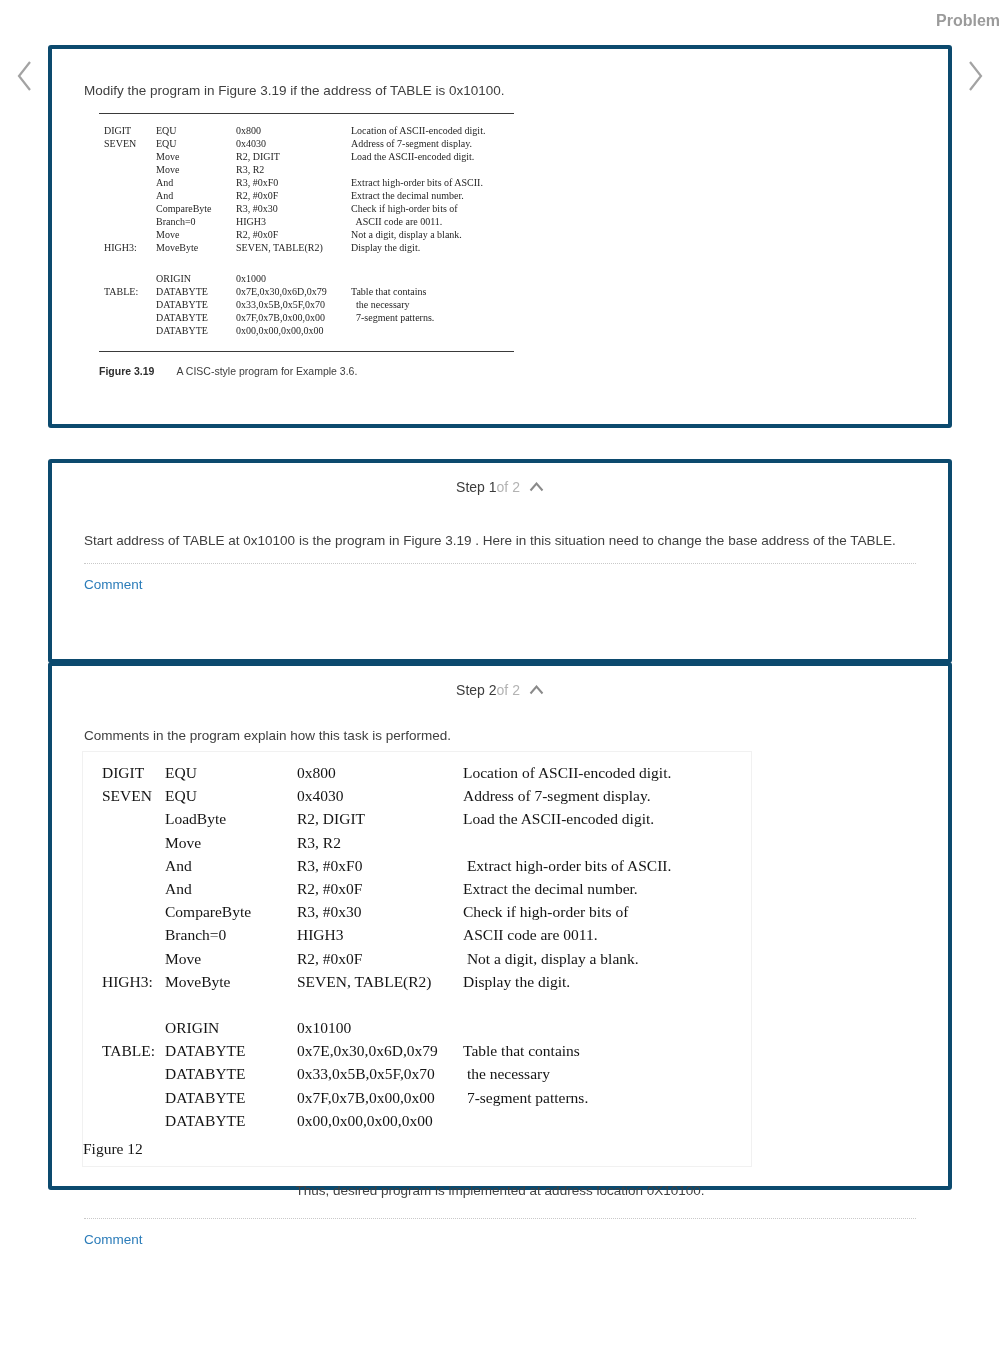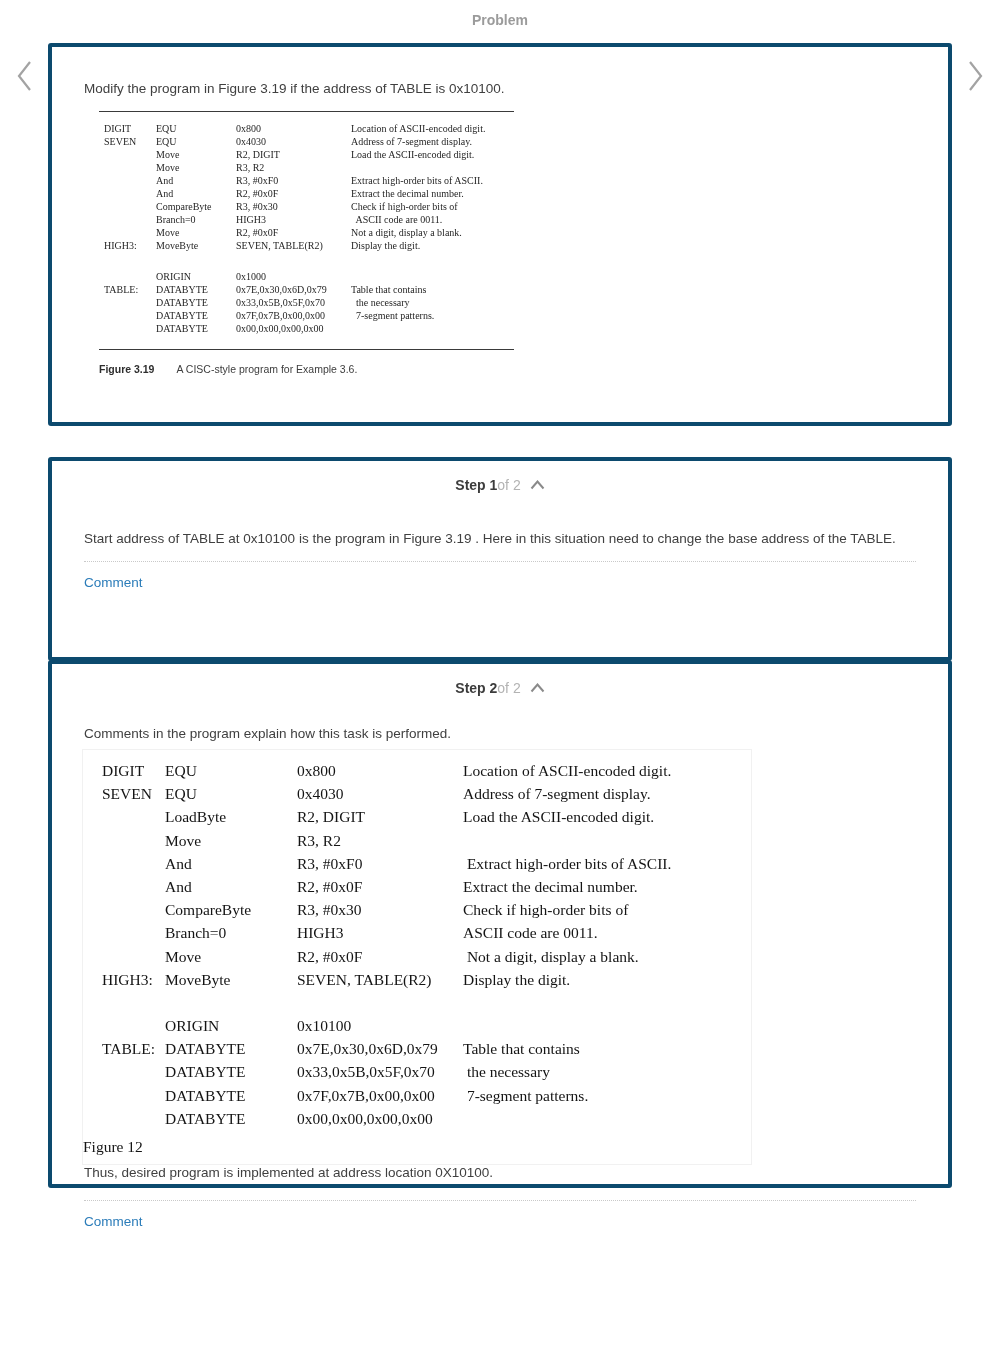--- a/index.html
+++ b/index.html
@@ -1,20 +1,20 @@
 <!DOCTYPE html>
 <html><head>
 <meta charset="utf-8">
 <style>
   * { box-sizing: border-box; }
   html, body { margin: 0; padding: 0; background: #ffffff; }
   body { font-family: "Liberation Sans", sans-serif; color: #404040; }
   .page { position: relative; width: 1000px; height: 1345px; overflow: hidden; background: #fff; }
 
-  .section-heading { text-align: center; font-size: 14px; font-weight: bold; color: #9b9b9b; }
+  .section-heading { text-align: right; font-size: 16px; font-weight: bold; color: #9b9b9b; }
   .problem-heading { padding-top: 12px; }
   .solution-heading { margin-top: 28px; }
 
   .nav-arrow { position: absolute; top: 58px; width: 24px; height: 36px; cursor: pointer; }
   .nav-prev { left: 13px; }
   .nav-next { right: 13px; }
 
   .card { width: 904px; margin: 0 auto; background: #fff; border: 4px solid #0c4a6e; border-radius: 3px; }
   .problem-card { margin-top: 15px; height: 383px; padding: 33px 32px 0 32px; }
 
@@ -27,40 +27,40 @@
   .figure1 .row { display: grid; grid-template-columns: 52px 80px 115px auto; line-height: 13px; white-space: pre; }
   .figure1 .codeblock2 { margin-top: 18px; }
   .fig1-caption { margin-top: 13px; font-family: "Liberation Sans", sans-serif; font-size: 10.5px; color: #3d3d3d; }
   .fig1-caption .cap-label { font-weight: bold; color: #2e2e2e; margin-right: 22px; }
 
   
   .step-card { padding: 0 32px; }
   .step1-card { margin-top: 31px; height: 204px; }
   .step2-card { margin-top: -1px; height: 528px; }
   .step-header { padding-top: 15px; text-align: center; font-size: 14px; line-height: 18px; color: #3c3c3c; }
-  .step-title { font-weight: bold; text-align: center; }
+  .step-title { font-weight: normal; text-align: center; }
   .step-of { color: #b3b3b3; margin-left: 0; }
   .collapse-toggle { display: inline-block; margin-left: 9px; cursor: pointer; vertical-align: 0px; }
 
   .step-par { margin-top: 31px; font-size: 13.5px; line-height: 28px; max-width: 845px; color: #404040; }
   .step2-intro { margin-top: 29px; font-size: 13.5px; line-height: 16px; color: #404040; }
 
   .dotted { border-top: 1px dotted #c9c9c9; height: 0; }
   .step1-card .dotted { margin-top: 8px; }
   .step2-card .dotted { margin-top: 19px; }
   .comment-link { display: inline-block; margin-top: 13px; font-size: 13.5px; color: #2b7cb9; cursor: pointer; }
 
   
   .figure2 { margin: 7px 0 0 -2px; width: 670px; border: 1px solid #f1f1f1; padding: 9px 0 8px 0;
              font-family: "Liberation Serif", serif; font-size: 15.5px; color: #141414; }
   .figure2 .row { display: grid; grid-template-columns: 63px 132px 166px auto; line-height: 23.2px; white-space: pre; padding-left: 19px; }
   .figure2 .codeblock2 { margin-top: 23px; }
   .fig2-caption { text-align: left; margin-top: 8px; font-size: 15.5px; line-height: 18px; color: #141414; }
 
-  .closing-par { font-size: 13.5px; line-height: 16px; color: #404040; }
+  .closing-par { margin-top: 16px; font-size: 13.5px; line-height: 16px; color: #404040; text-align: center; }
 </style>
 </head>
 <body>
 
 <div class="page">
 
   <div class="section-heading problem-heading">Problem</div>
 
   <div class="nav-arrow nav-prev">
     <span>

